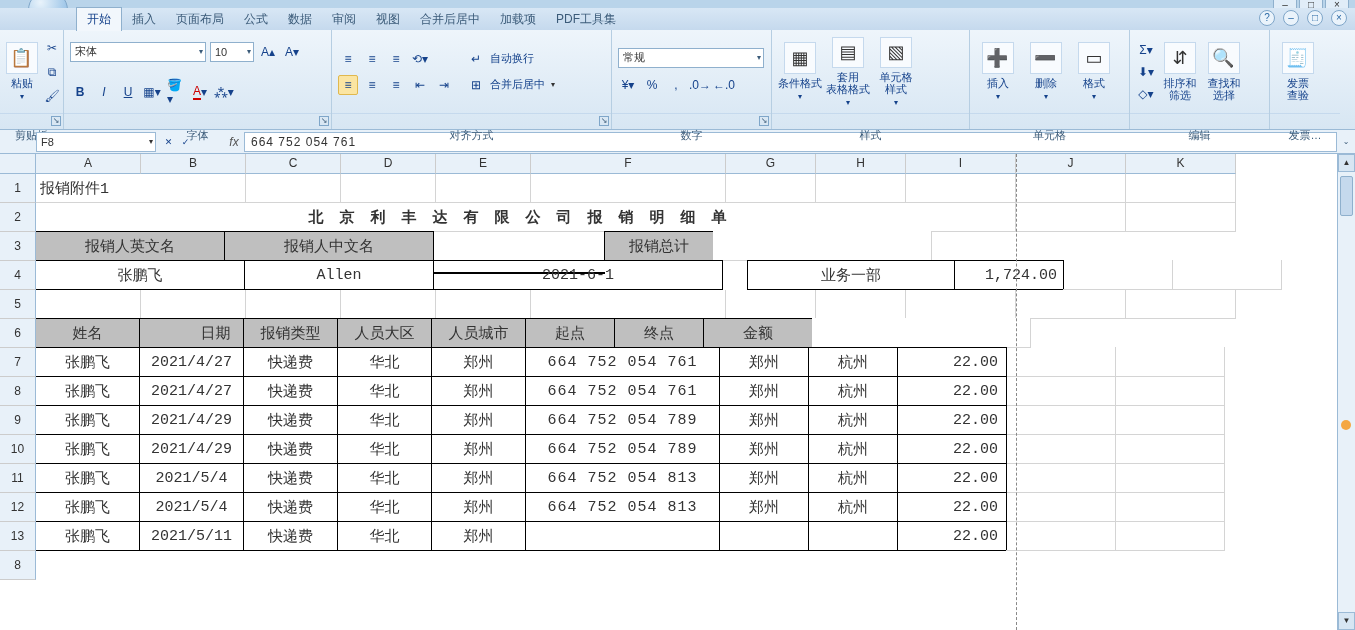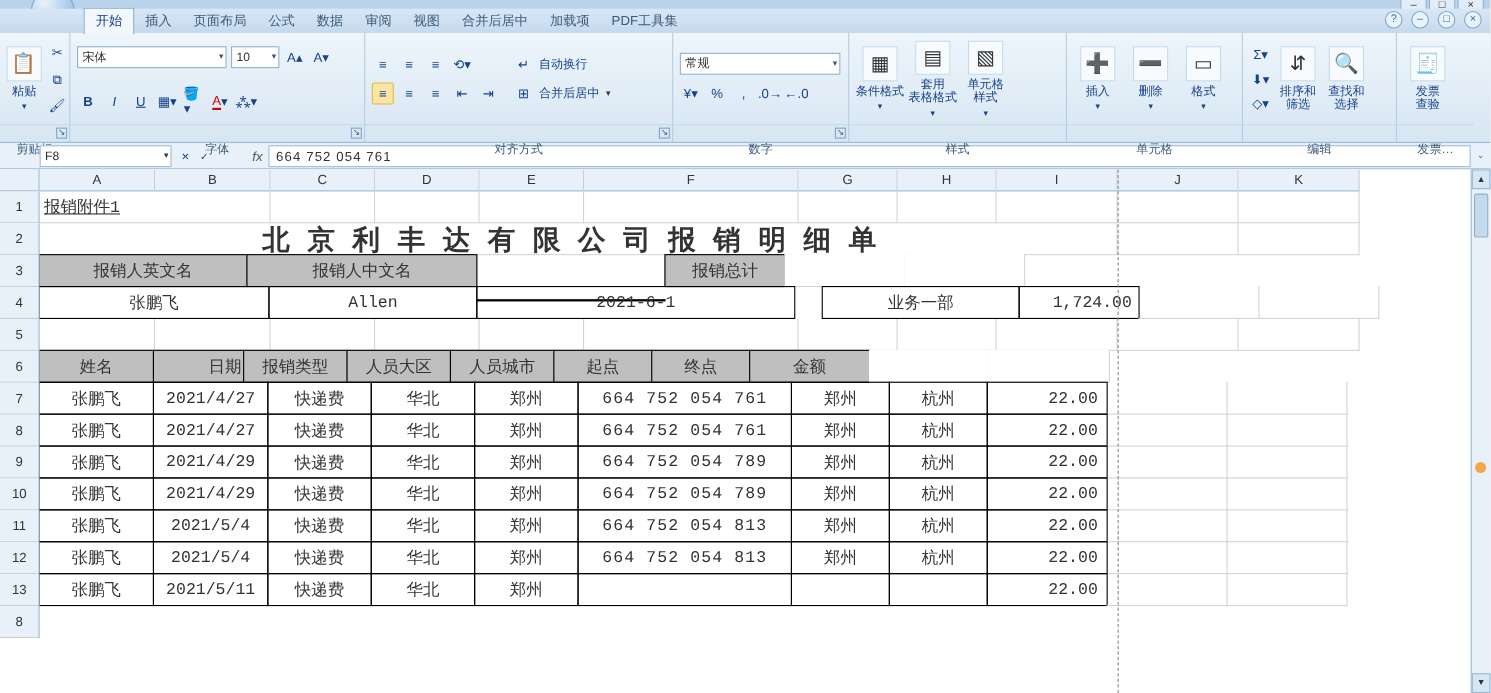--- a/index.html
+++ b/index.html
@@ -47,21 +47,21 @@
 .sheet-wrap { position:absolute; top:154px; left:0; right:0; bottom:0; background:#fff; display:flex; }
 .left-gutter { width:36px; }
 .corner { width:36px; height:20px; background:#e8f1f9; border-right:1px solid #9bbad6; border-bottom:1px solid #9bbad6; }
 .rowhdr { width:36px; height:29px; background:#e8f1f9; border-right:1px solid #9bbad6; border-bottom:1px solid #ccc; text-align:center; line-height:28px; font-size:12px; color:#333; }
 .main-grid { flex:1; position:relative; overflow:hidden; }
 .colhdrs { display:flex; height:20px; }
 .colhdr { background:#e8f1f9; border-right:1px solid #ccc; border-bottom:1px solid #9bbad6; text-align:center; line-height:19px; font-size:12px; color:#333; }
 .rows { }
 .row { display:flex; height:29px; }
 .cell { border-right:1px solid #d4d4d4; border-bottom:1px solid #d4d4d4; display:flex; align-items:center; justify-content:center; font-size:15px; font-family:SimSun,"Courier New",serif; overflow:hidden; white-space:nowrap; }
-.cell.left { justify-content:flex-start; padding-left:4px;text-decoration:underline; }
+.cell.left { justify-content:flex-start; padding-left:4px; }
 .bordered .cell { border:1px solid #000; margin:-1px 0 0 -1px; }
 .hdr-grey .cell { background:#bfbfbf; font-weight:normal; }
 .bold { font-weight:bold; }
 
 
 .dashed-line { position:absolute; top:0; bottom:0; border-right:1px dashed #888; }
 
 
 .vscroll { position:absolute; right:0; top:154px; bottom:0; width:18px; background:#e8f1f9; border-left:1px solid #9bbad6; }
 .vscroll .thumb { position:absolute; left:2px; right:2px; top:22px; height:40px; background:#c5d9ed; border:1px solid #8fb0cd; border-radius:2px; }
@@ -329,57 +329,57 @@
           <div class="cell" style="width: 95px;"></div>
           <div class="cell" style="width: 95px;"></div>
           <div class="cell" style="width: 195px;"></div>
           <div class="cell" style="width: 90px;"></div>
           <div class="cell" style="width: 90px;"></div>
           <div class="cell" style="width: 110px;"></div>
           <div class="cell" style="width: 110px;"></div>
           <div class="cell" style="width: 110px;"></div>
         </div>
         <div class="row">
-          <div class="cell bold" style="width: 980px; font-size: 25px; letter-spacing: 16px;">北京利丰达有限公司报销明细单</div>
+          <div class="cell bold" style="width: 980px; font-size: 15px; letter-spacing: 16px;">北京利丰达有限公司报销明细单</div>
           <div class="cell" style="width: 110px;"></div>
           <div class="cell" style="width: 110px;"></div>
         </div>
         <div class="row hdr-grey bordered">
           <div class="cell" style="width: 190px;">报销人英文名</div>
           <div class="cell" style="width: 210px;">报销人中文名</div>
           <div class="cell" style="width: 172px; margin-top: 40px;">所在部门</div>
           <div class="cell" style="width: 110px;">报销总计</div>
           <div class="cell" style="width: 110px; background: rgb(255, 255, 255); border-top: none; border-right: 1px solid rgb(212, 212, 212); border-bottom: 1px solid rgb(212, 212, 212); border-left: none; border-image: initial;"></div>
           <div class="cell" style="width: 110px; background: rgb(255, 255, 255); border-top: none; border-right: 1px solid rgb(212, 212, 212); border-bottom: 1px solid rgb(212, 212, 212); border-left: none; border-image: initial;"></div>
         </div>
         <div class="row bordered">
           <div class="cell" style="width: 210px;">张鹏飞</div>
           <div class="cell" style="width: 190px;">Allen</div>
           <div class="cell" style="width: 290px;">2021-6-1</div>
-          <div class="cell" style="width: 180px; margin-left: 24px;">业务一部</div>
+          <div class="cell" style="width: 208px; margin-left: 24px;">业务一部</div>
           <div class="cell" style="width: 110px; justify-content: flex-end; padding-right: 6px;">1,724.00</div>
           <div class="cell" style="width: 110px; border-top: none; border-right: 1px solid rgb(212, 212, 212); border-bottom: 1px solid rgb(212, 212, 212); border-left: none; border-image: initial;"></div>
           <div class="cell" style="width: 110px; border-top: none; border-right: 1px solid rgb(212, 212, 212); border-bottom: 1px solid rgb(212, 212, 212); border-left: none; border-image: initial;"></div>
         </div>
         <div class="row">
           <div class="cell" style="width: 105px;"></div>
           <div class="cell" style="width: 105px;"></div>
           <div class="cell" style="width: 95px;"></div>
           <div class="cell" style="width: 95px;"></div>
           <div class="cell" style="width: 95px;"></div>
           <div class="cell" style="width: 195px;"></div>
           <div class="cell" style="width: 90px;"></div>
           <div class="cell" style="width: 90px;"></div>
           <div class="cell" style="width: 110px;"></div>
           <div class="cell" style="width: 110px;"></div>
           <div class="cell" style="width: 110px;"></div>
         </div>
         <div class="row hdr-grey bordered">
           <div class="cell" style="width: 105px;">姓名</div>
-          <div class="cell" style="width: 83px; padding-left: 48px;">日期</div>
+          <div class="cell" style="width: 105px; padding-left: 48px;">日期</div>
           <div class="cell" style="width: 95px;">报销类型</div>
           <div class="cell" style="width: 95px;">人员大区</div>
           <div class="cell" style="width: 95px;">人员城市</div>
           <div class="cell" style="width: 90px;">起点</div>
           <div class="cell" style="width: 90px;">终点</div>
           <div class="cell" style="width: 110px;">金额</div>
           <div class="cell" style="width: 110px; background: rgb(255, 255, 255); border-top: none; border-right: 1px solid rgb(212, 212, 212); border-bottom: 1px solid rgb(212, 212, 212); border-left: none; border-image: initial;"></div>
           <div class="cell" style="width: 110px; background: rgb(255, 255, 255); border-top: none; border-right: 1px solid rgb(212, 212, 212); border-bottom: 1px solid rgb(212, 212, 212); border-left: none; border-image: initial;"></div>
         </div>
         <div class="row bordered">

